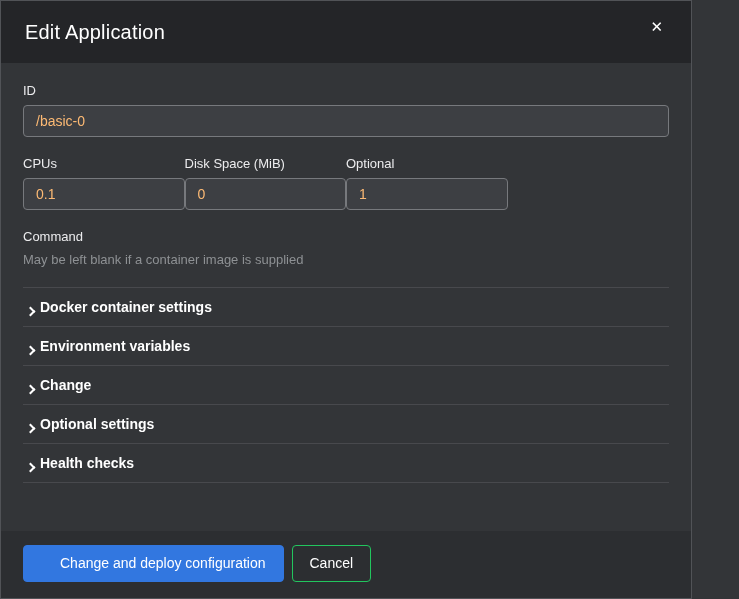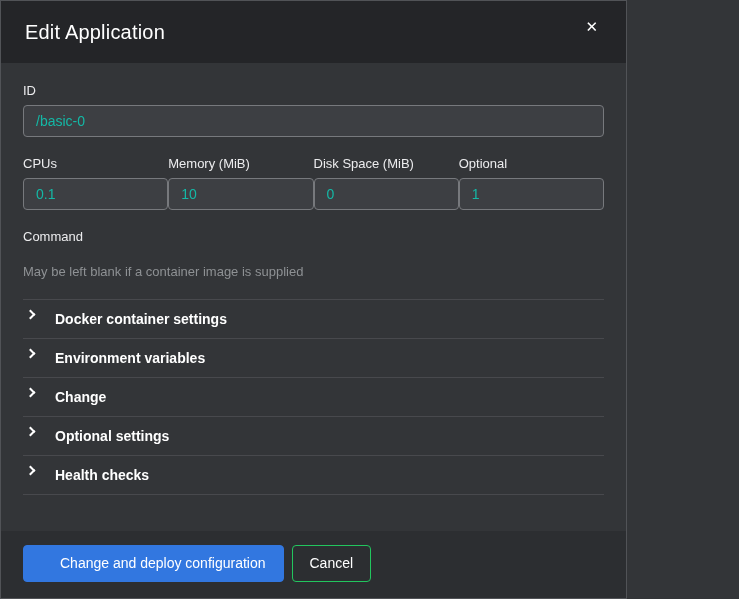--- a/index.html
+++ b/index.html
@@ -3,21 +3,21 @@
 <meta charset="utf-8">
 <style>
   * { box-sizing: border-box; margin: 0; padding: 0; }
   html, body { width: 739px; height: 599px; }
   body {
     font-family: "Liberation Sans", sans-serif;
     background: #333538;
     overflow: hidden;
   }
   .modal {
-    width: 627px; height: 599px;
+    width: 692px; height: 599px;
     display: flex; flex-direction: column;
     background: #333538;
     border: 1px solid #515357;
   }
   .modal-header {
     flex: 0 0 auto;
     background: #242528;
     height: 62px;
     padding: 0 24px 0 24px;
     display: flex; align-items: center; justify-content: space-between;
@@ -46,50 +46,50 @@
     color: #ececee;
     font-size: 13px;
     font-weight: 400;
     margin-bottom: 7px;
   }
   .text-input {
     width: 100%;
     background: #3d3f43;
     border: 1px solid #77797d;
     border-radius: 4px;
-    color: #14b8a6;
+    color: #fdba74;
     font-size: 14px;
     padding: 7px 12px;
     font-family: inherit;
     outline: none;
   }
   .row4 {
     display: grid;
     grid-template-columns: repeat(4, 1fr);
     margin-top: 19px;
   }
   .command-group { margin-top: 19px; }
   textarea.text-input {
     height: 58px;
     resize: vertical;
     line-height: 1.5;
     display: block;
   }
   .help-text {
     color: #8e9194;
     font-size: 13px;
-    margin-top: 20px;
+    margin-top: 8px;
   }
   .accordion {
     margin-top: 20px;
     border-bottom: 1px solid #48494d;
   }
   .accordion-item {
-    display: flex; align-items: flex-start;
-    gap: 21px;
+    display: flex; align-items: flex-end;
+    gap: 6px;
     padding: 11px 2px;
     border-top: 1px solid #48494d;
     color: #ffffff;
     font-size: 14px;
     font-weight: 700;
     cursor: pointer;
     user-select: none;
   }
   .chev {
     width: 7px; height: 7px;
@@ -141,24 +141,20 @@
       <label class="field-label">ID</label>
       <input type="text" class="text-input" value="/basic-0" style="">
     </div>
 
     <div class="row4">
       <div>
         <label class="field-label">CPUs</label>
         <input type="text" class="text-input" value="0.1" style="">
       </div>
       <div>
-        <label class="field-label">Memory (MiB)</label>
-        <input type="text" class="text-input" value="10" style="">
-      </div>
-      <div>
         <label class="field-label">Disk Space (MiB)</label>
         <input type="text" class="text-input" value="0" style="">
       </div>
       <div>
         <label class="field-label">Optional</label>
         <input type="text" class="text-input" value="1" style="">
       </div>
     </div>
 
     <div class="command-group">

